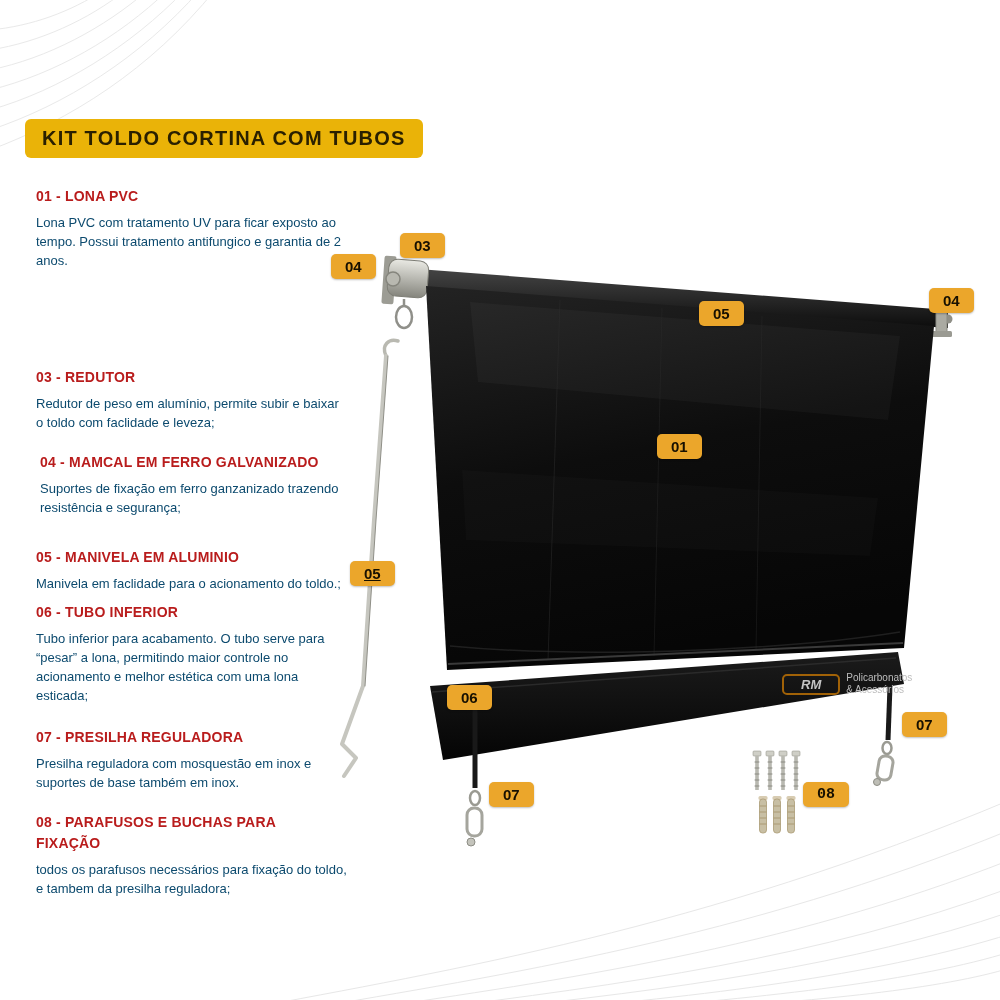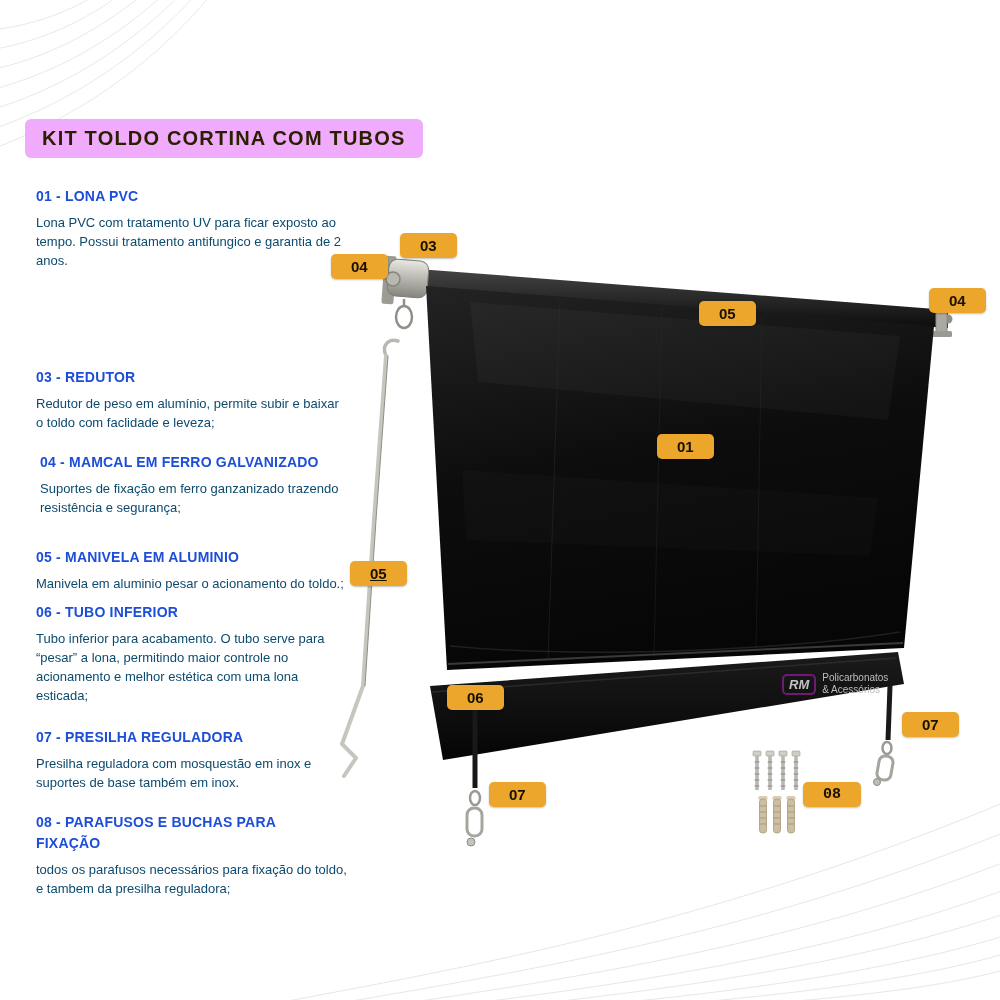--- a/index.html
+++ b/index.html
@@ -2,40 +2,40 @@
 <html><head>
 <meta charset="utf-8">
 <style>
   * { margin:0; padding:0; box-sizing:border-box; }
   html,body { width:1000px; height:1000px; background:#ffffff; font-family:"Liberation Sans", sans-serif; }
   .canvas { position:relative; width:1000px; height:1000px; overflow:hidden; background:#ffffff; }
   .bg-svg, .illus-svg { position:absolute; left:0; top:0; width:1000px; height:1000px; }
 
   .title-badge {
     position:absolute; left:25px; top:119px;
-    background:#f0abfc; color:#2a2000;
+    background:#eab308; color:#2a2000;
     font-size:20px; font-weight:bold; letter-spacing:1.2px;
     padding:8px 17px; border-radius:6px; white-space:nowrap;
   }
 
   .item { position:absolute; left:36px; width:330px; }
-  .item h3 { font-size:14px; font-weight:bold; color:#1d4ed8; letter-spacing:0.2px; margin-bottom:7px; line-height:1.5; }
+  .item h3 { font-size:14px; font-weight:bold; color:#b91c1c; letter-spacing:0.2px; margin-bottom:7px; line-height:1.5; }
   .item p  { font-size:13px; color:#0c4a6e; line-height:1.45; width:312px; }
   .item.narrow-head h3 { max-width:245px; }
 
   .num-badge {
     position:absolute; background:#EBA62B; color:#171000;
-    font-weight:bold; font-size:15px; padding:4px 20px;
+    font-weight:bold; font-size:15px; padding:4px 14px;
     border-radius:5px; box-shadow:0 1px 2px rgba(0,0,0,.25);
   }
 
   .watermark { position:absolute; left:782px; top:672px; display:flex; align-items:center; gap:6px; }
   .wm-logo {
-    border:2px solid #701a75; border-radius:5px; color:#c4c4c4;
-    font-weight:bold; font-style:italic; font-size:13px; padding:1px 5px;
+    border:2px solid #a16207; border-radius:5px; color:#c4c4c4;
+    font-weight:bold; font-style:italic; font-size:13px; padding:1px 17px;
   }
   .wm-text { font-size:10px; line-height:1.2; color:#bdbdbd; }
 </style>
 </head>
 <body>
 
 <div class="canvas">
 
   <svg class="bg-svg" viewBox="0 0 1000 1000" aria-hidden="true">
     <g fill="none" stroke="#e9e9e9" stroke-width="1">
@@ -186,21 +186,21 @@
   <section class="item" style="top:367px">
     <h3>03 - REDUTOR</h3>
     <p>Redutor de peso em alumínio, permite subir e baixar o toldo com faclidade e leveza;</p>
   </section>
   <section class="item" style="top:452px; padding-left:4px;">
     <h3>04 - MAMCAL  EM FERRO GALVANIZADO</h3>
     <p>Suportes de fixação em ferro ganzanizado trazendo resistência e segurança;</p>
   </section>
   <section class="item" style="top:547px">
     <h3>05 - MANIVELA EM ALUMINIO</h3>
-    <p>Manivela em aluminio pesar o acionamento do toldo.;</p>
+    <p>Manivela em faclidade para o acionamento do toldo.;</p>
   </section>
   <section class="item" style="top:602px">
     <h3>06 - TUBO INFERIOR</h3>
     <p>Tubo inferior para acabamento. O tubo serve para “pesar” a lona, permitindo maior controle no acionamento e melhor estética com uma lona esticada;</p>
   </section>
   <section class="item" style="top:727px">
     <h3>07 - PRESILHA REGULADORA</h3>
     <p>Presilha reguladora com mosquestão em inox e suportes de base também em inox.</p>
   </section>
   <section class="item narrow-head" style="top:812px">

